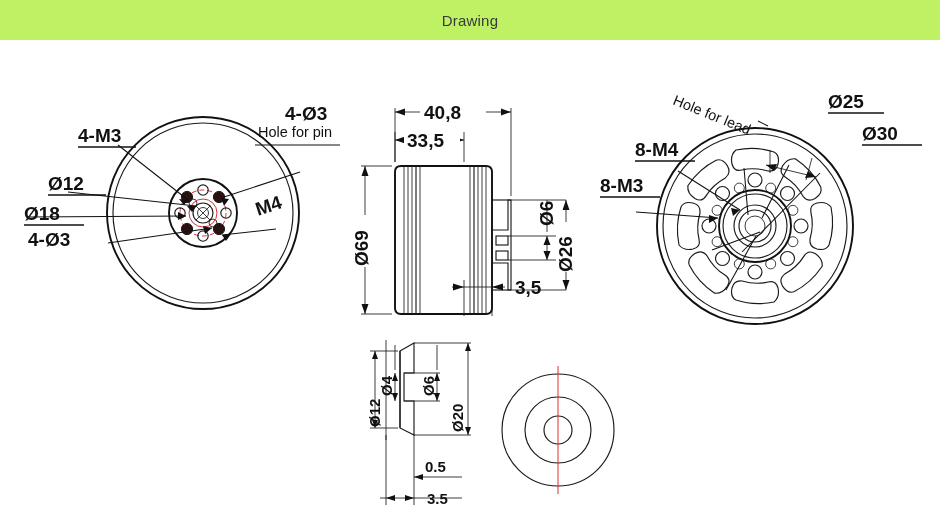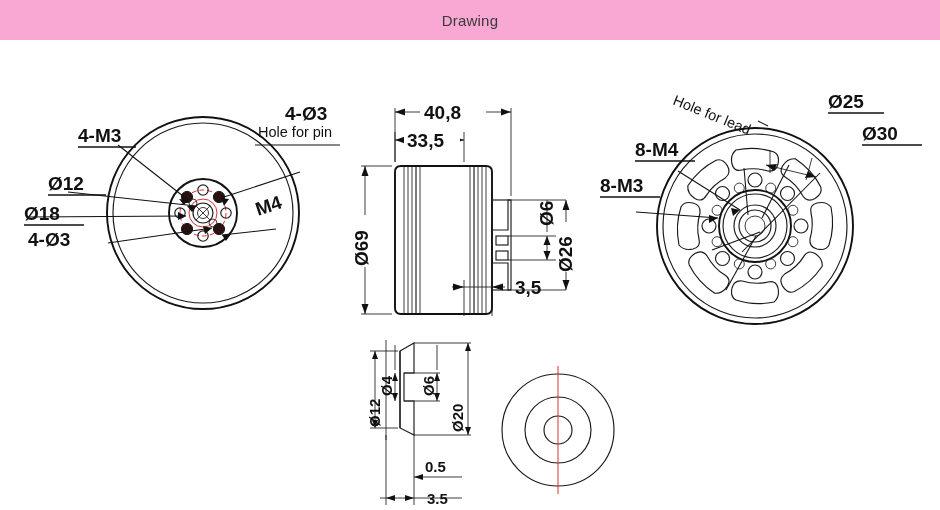--- a/index.html
+++ b/index.html
@@ -7,21 +7,21 @@
     width:940px;height:510px;
     background:#ffffff;
     font-family:"Liberation Sans", sans-serif;
     overflow:hidden;
     position:relative;
   }
   #app{position:relative;width:940px;height:510px;}
 
   .titlebar{
     position:absolute;left:0;top:0;width:940px;height:40px;
-    background:#f9a8d4;
+    background:#bef264;
     display:flex;align-items:center;justify-content:center;
   }
   .titlebar .title{
     font-size:15px;color:#3a3a3a;letter-spacing:.2px;
     font-family:"Liberation Sans", sans-serif;
   }
 
   .canvas{
     position:absolute;left:0;top:40px;width:940px;height:470px;
     background:#ffffff;

